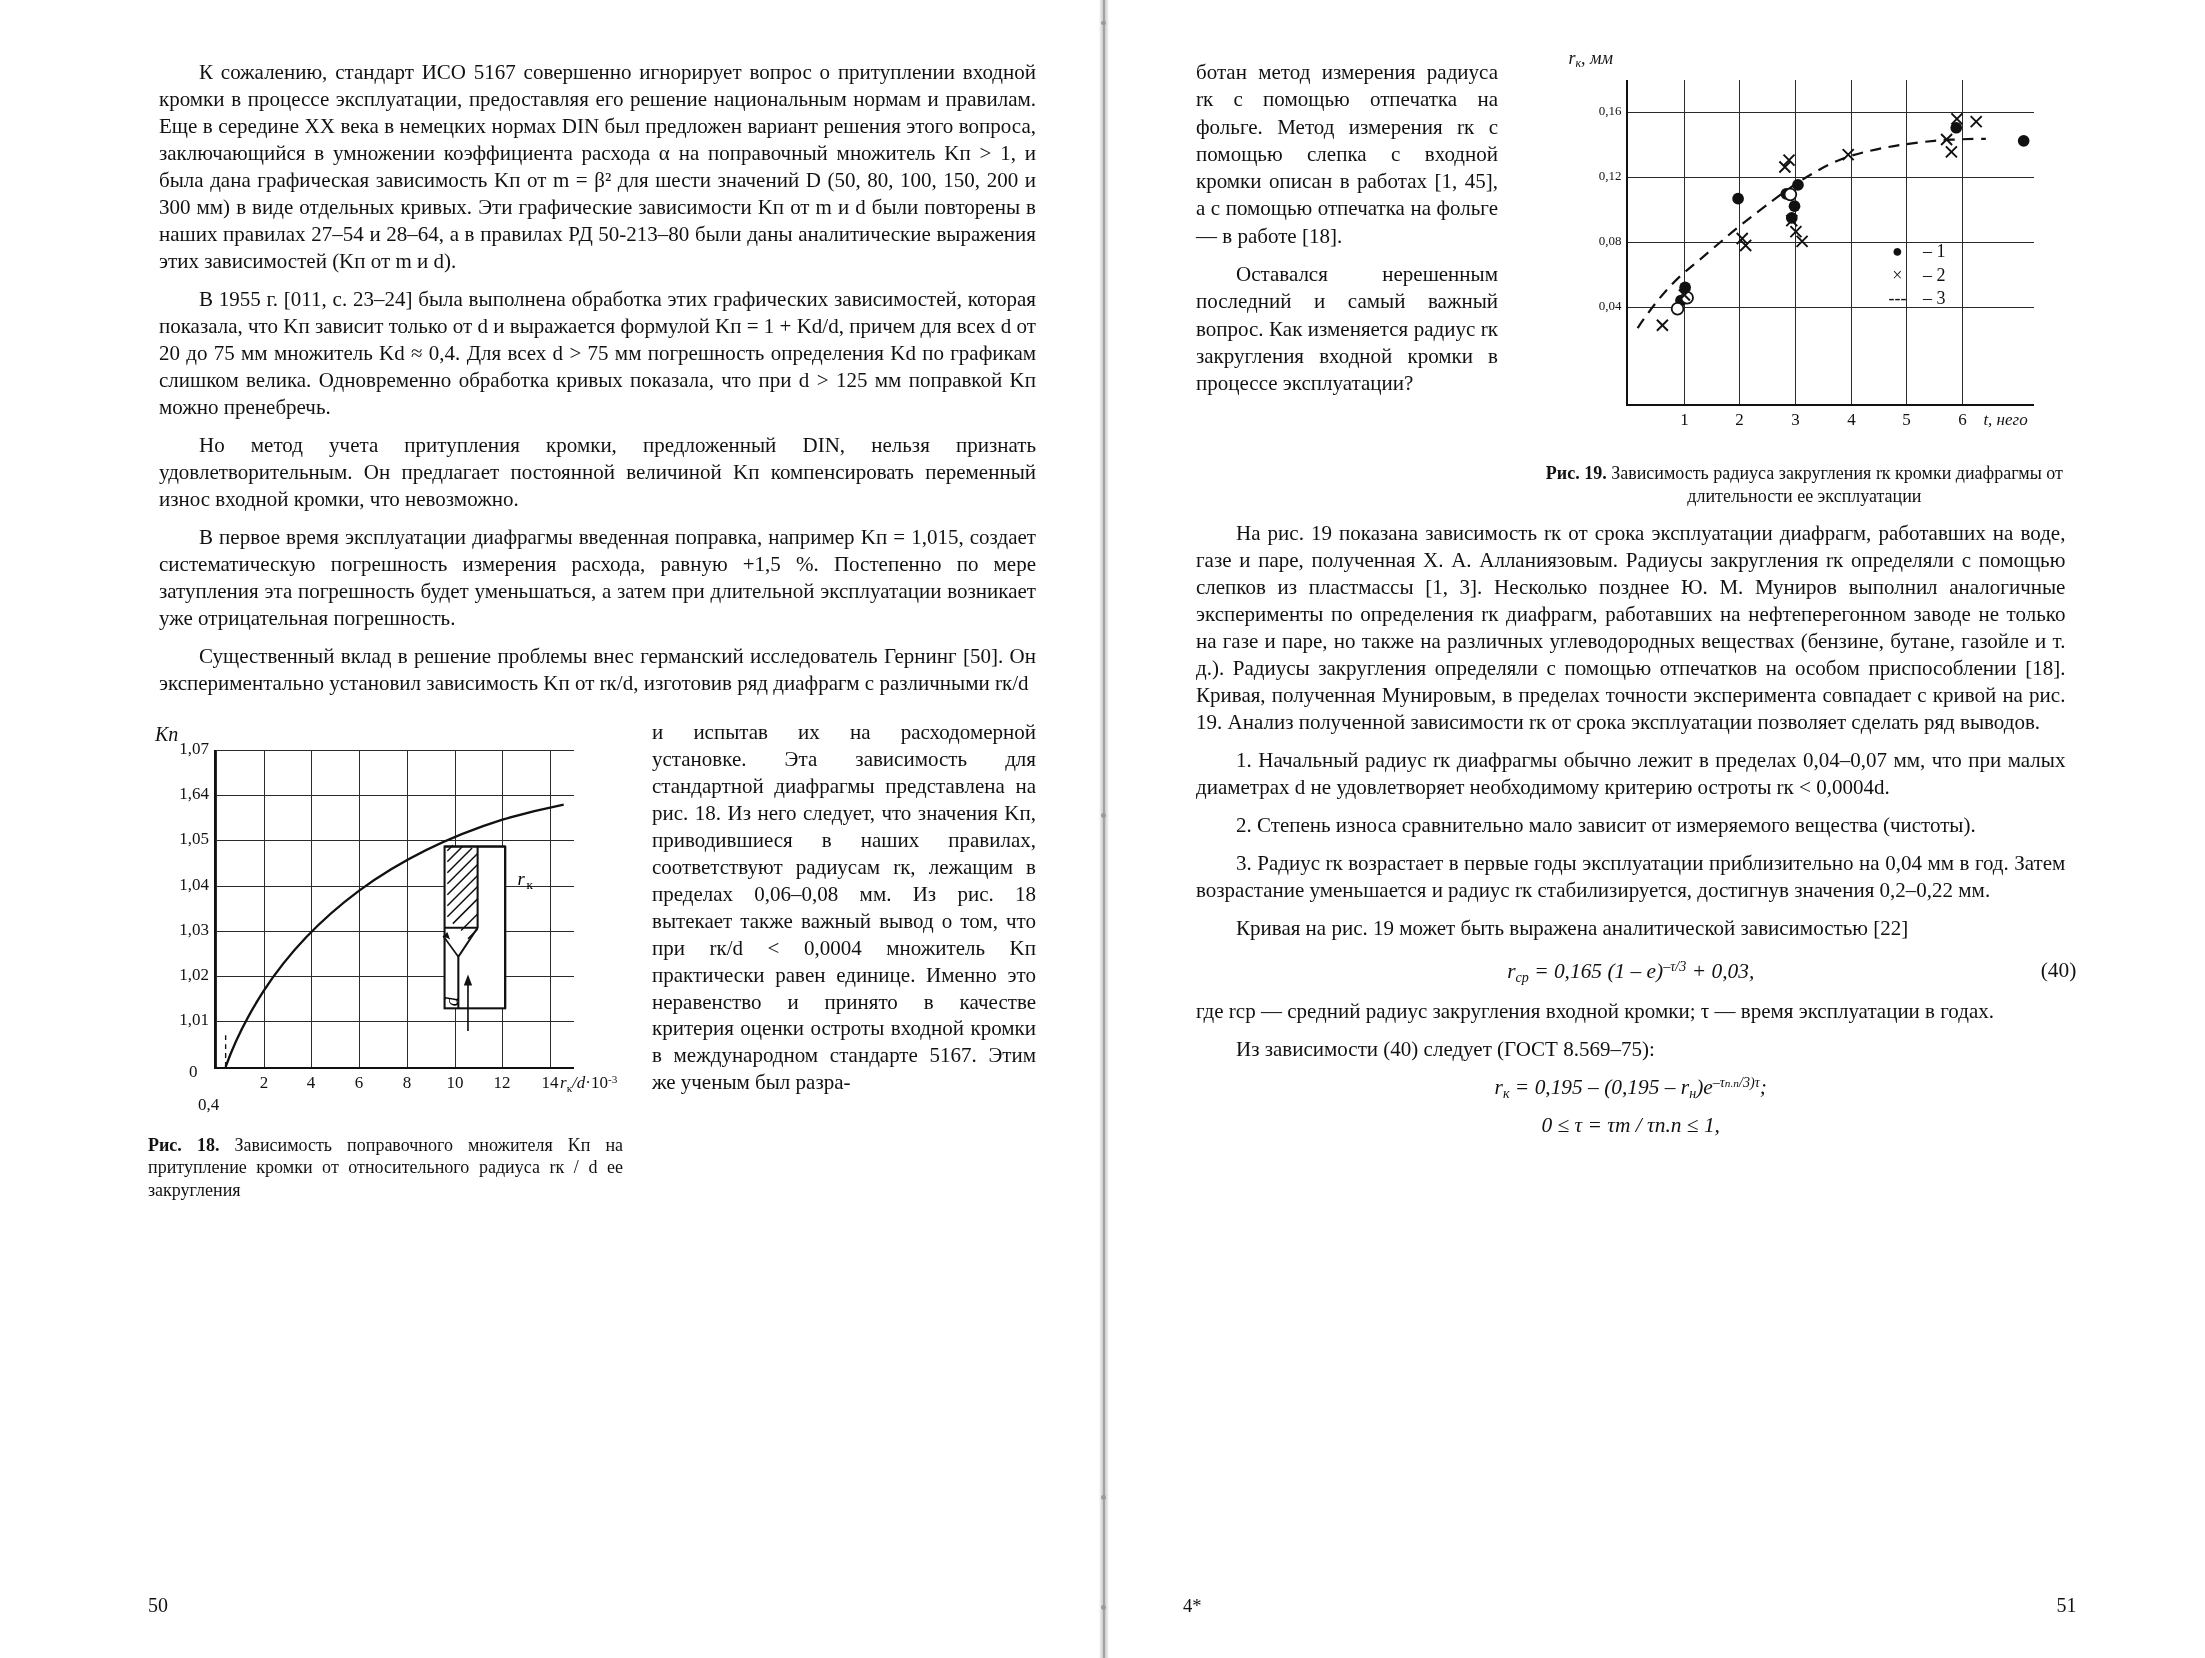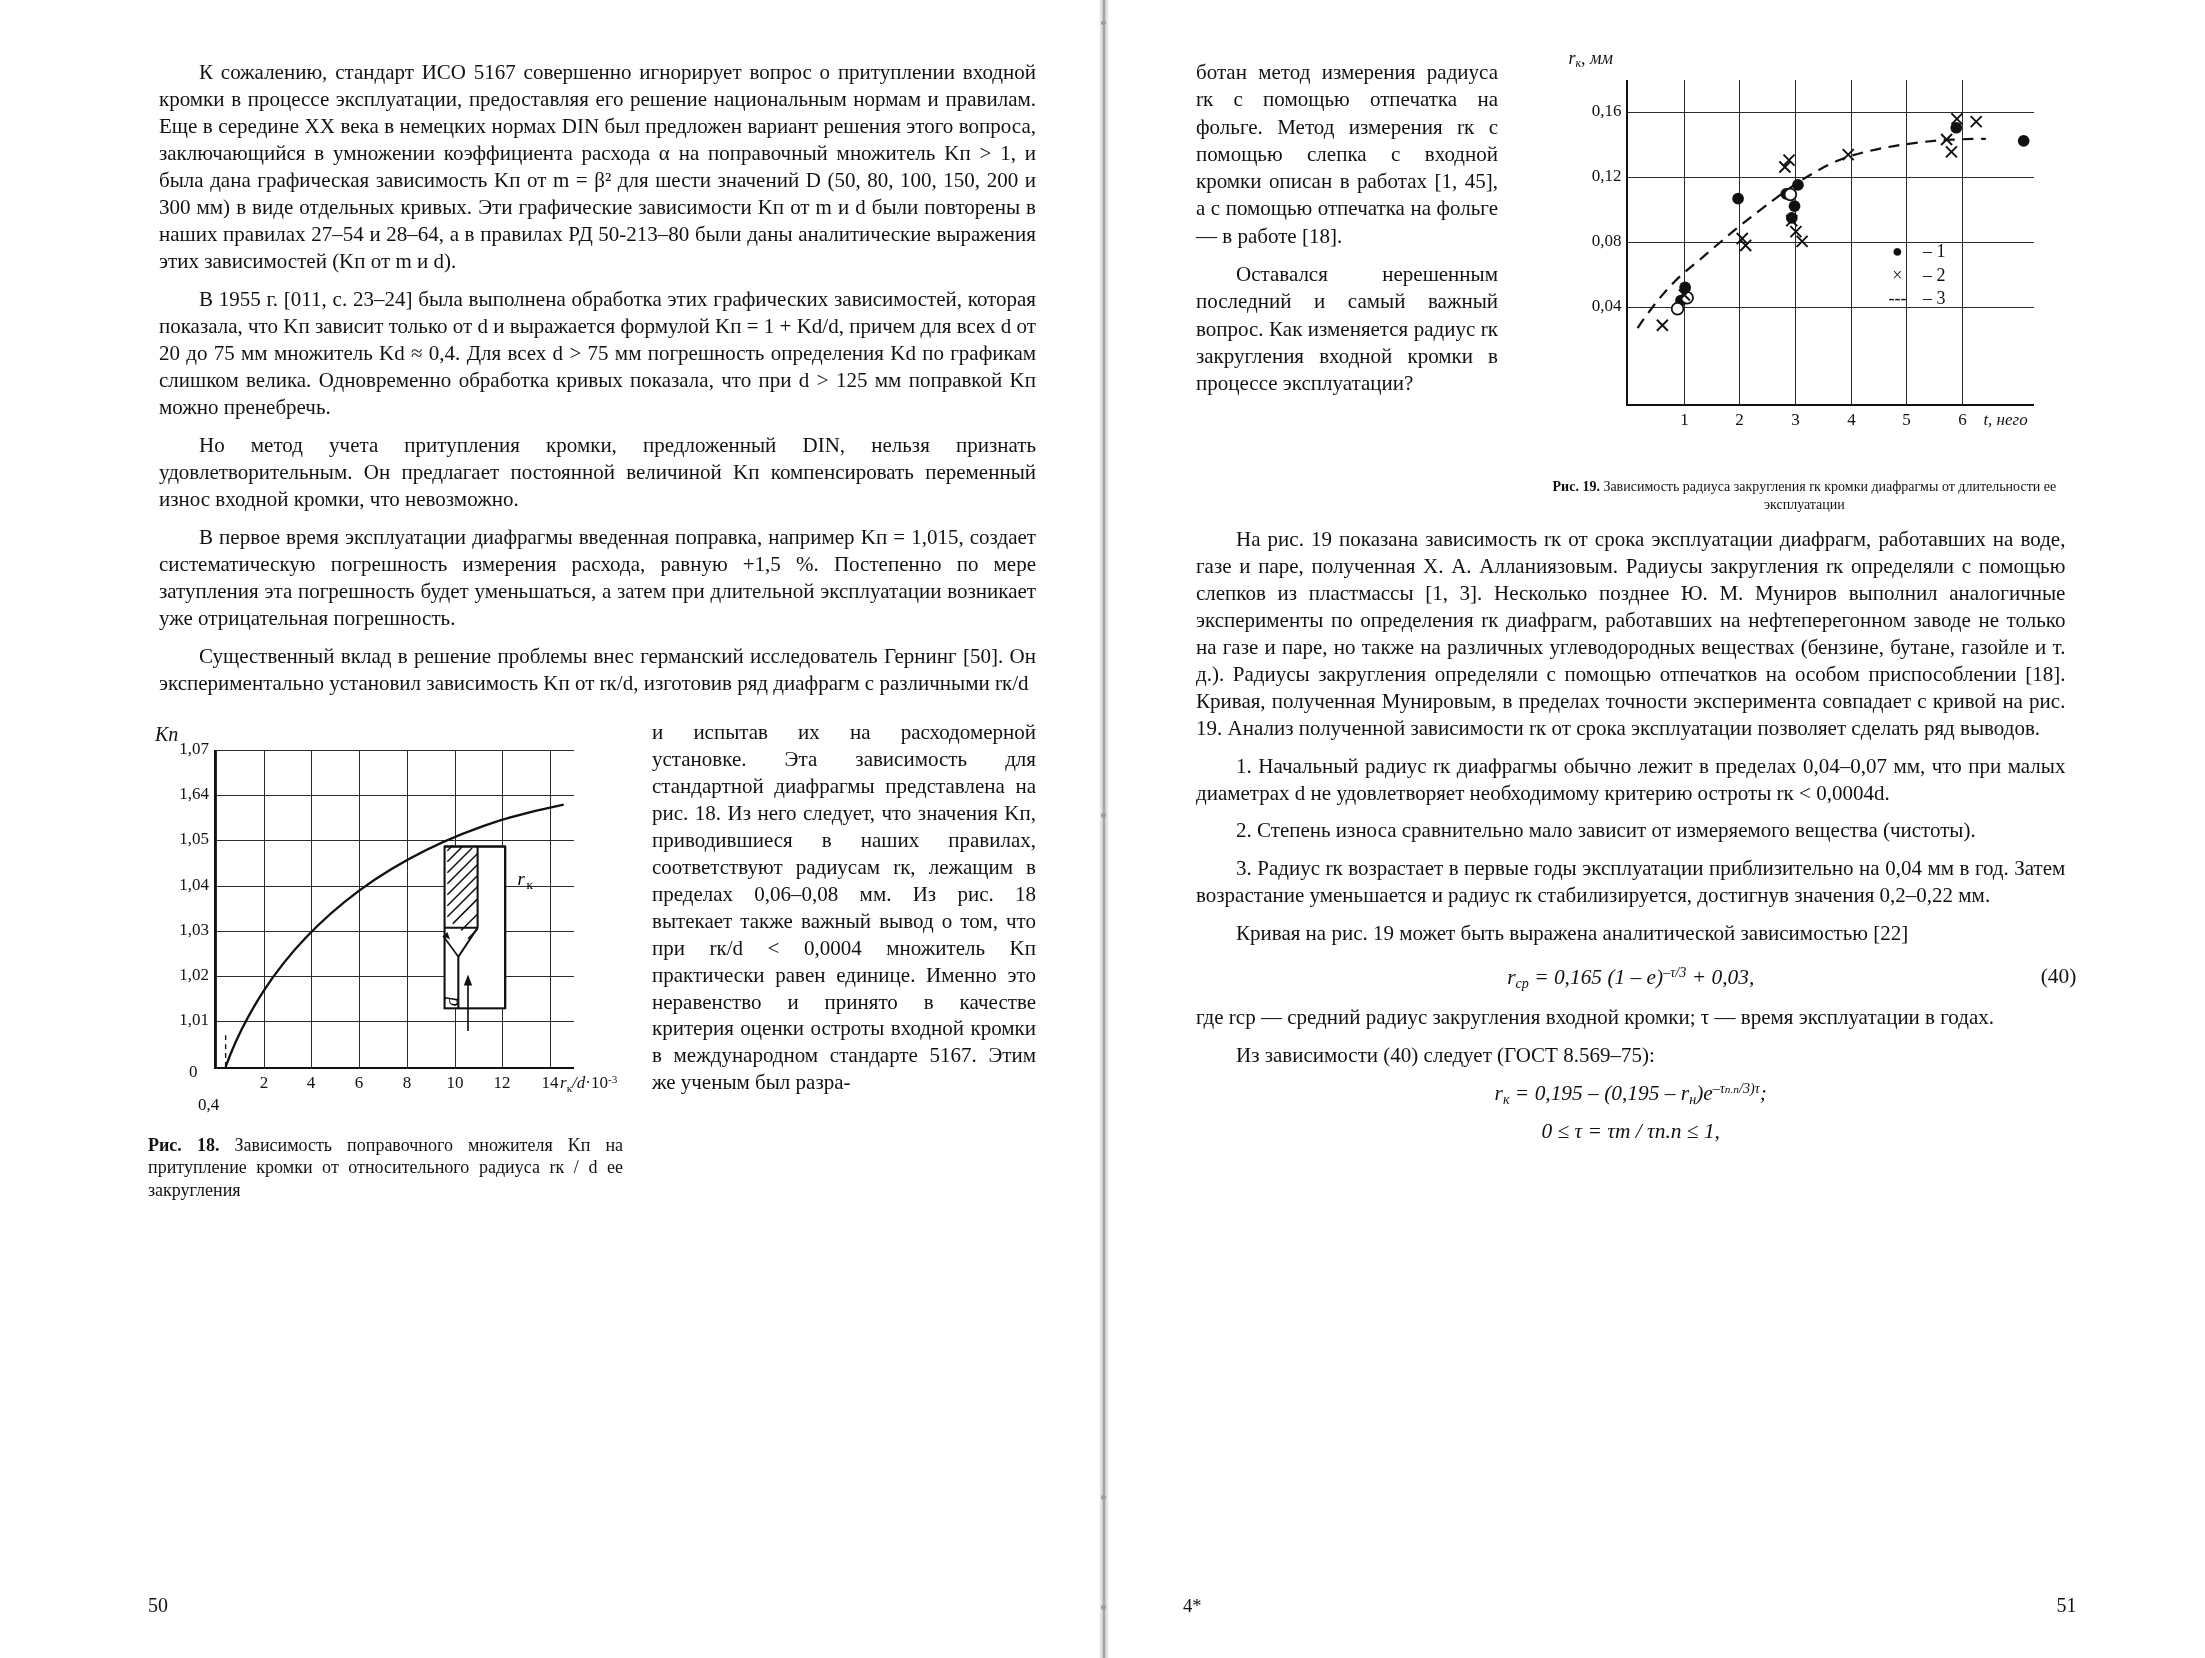--- a/index.html
+++ b/index.html
@@ -46,28 +46,28 @@
   .rtextcol{width:324px;}
   .rtextcol p{font-size:21px;line-height:1.30;}
   .rfigcol{width:544px;}
 
   
   .fig19{position:relative;width:537px;height:406px;}
   .fig19 .ylab{position:absolute;left:36px;top:0px;font-size:18px;font-style:italic;white-space:nowrap;}
   .fig19 .plot{position:absolute;left:94px;top:32px;width:406px;height:324px;border-left:2.1px solid #111;border-bottom:2.1px solid #111;}
   .fig19 .gridv{position:absolute;top:0;bottom:0;width:0.7px;background:#2b2b2b;}
   .fig19 .gridh{position:absolute;left:0;right:0;height:0.7px;background:#2b2b2b;}
-  .fig19 .ytick{position:absolute;right:calc(100% + 6.9px);transform:translateY(-55%);font-size:17px;white-space:nowrap;}
+  .fig19 .ytick{position:absolute;right:calc(100% + 6.9px);transform:translateY(-55%);font-size:13px;white-space:nowrap;}
   .fig19 .xtick{position:absolute;top:calc(100% + 5.5px);transform:translateX(-50%);font-size:17px;white-space:nowrap;}
   .fig19 .xaxname{position:absolute;top:calc(100% + 5.5px);font-size:17px;white-space:nowrap;font-style:italic;}
   .fig19 svg{position:absolute;left:0;top:0;overflow:visible;}
   .legend{position:absolute;left:253px;top:160px;font-size:18px;line-height:1.5;}
   .legend div{display:flex;align-items:center;gap:9.6px;height:23.4px;}
   .legend .mk{width:32px;text-align:center;font-size:18px;}
-  .cap19{font-size:14px;line-height:1.26;text-align:center;margin-top:24px;}
+  .cap19{font-size:18px;line-height:1.26;text-align:center;margin-top:8px;}
 
   
   .formula{margin:16.5px 0 4.1px 0;text-align:center;font-size:21.4px;font-style:italic;position:relative;}
   .formula .num{position:absolute;right:0;font-style:normal;}
   .fline{margin-top:11px;text-align:center;font-size:21.4px;font-style:italic;}
 
   .folio{position:absolute;bottom:41px;font-size:20px;}
   .folio-left{left:148px;}
   .folio-right{right:138px;}
   .folio-star{left:1183px;font-size:18.6px;}

